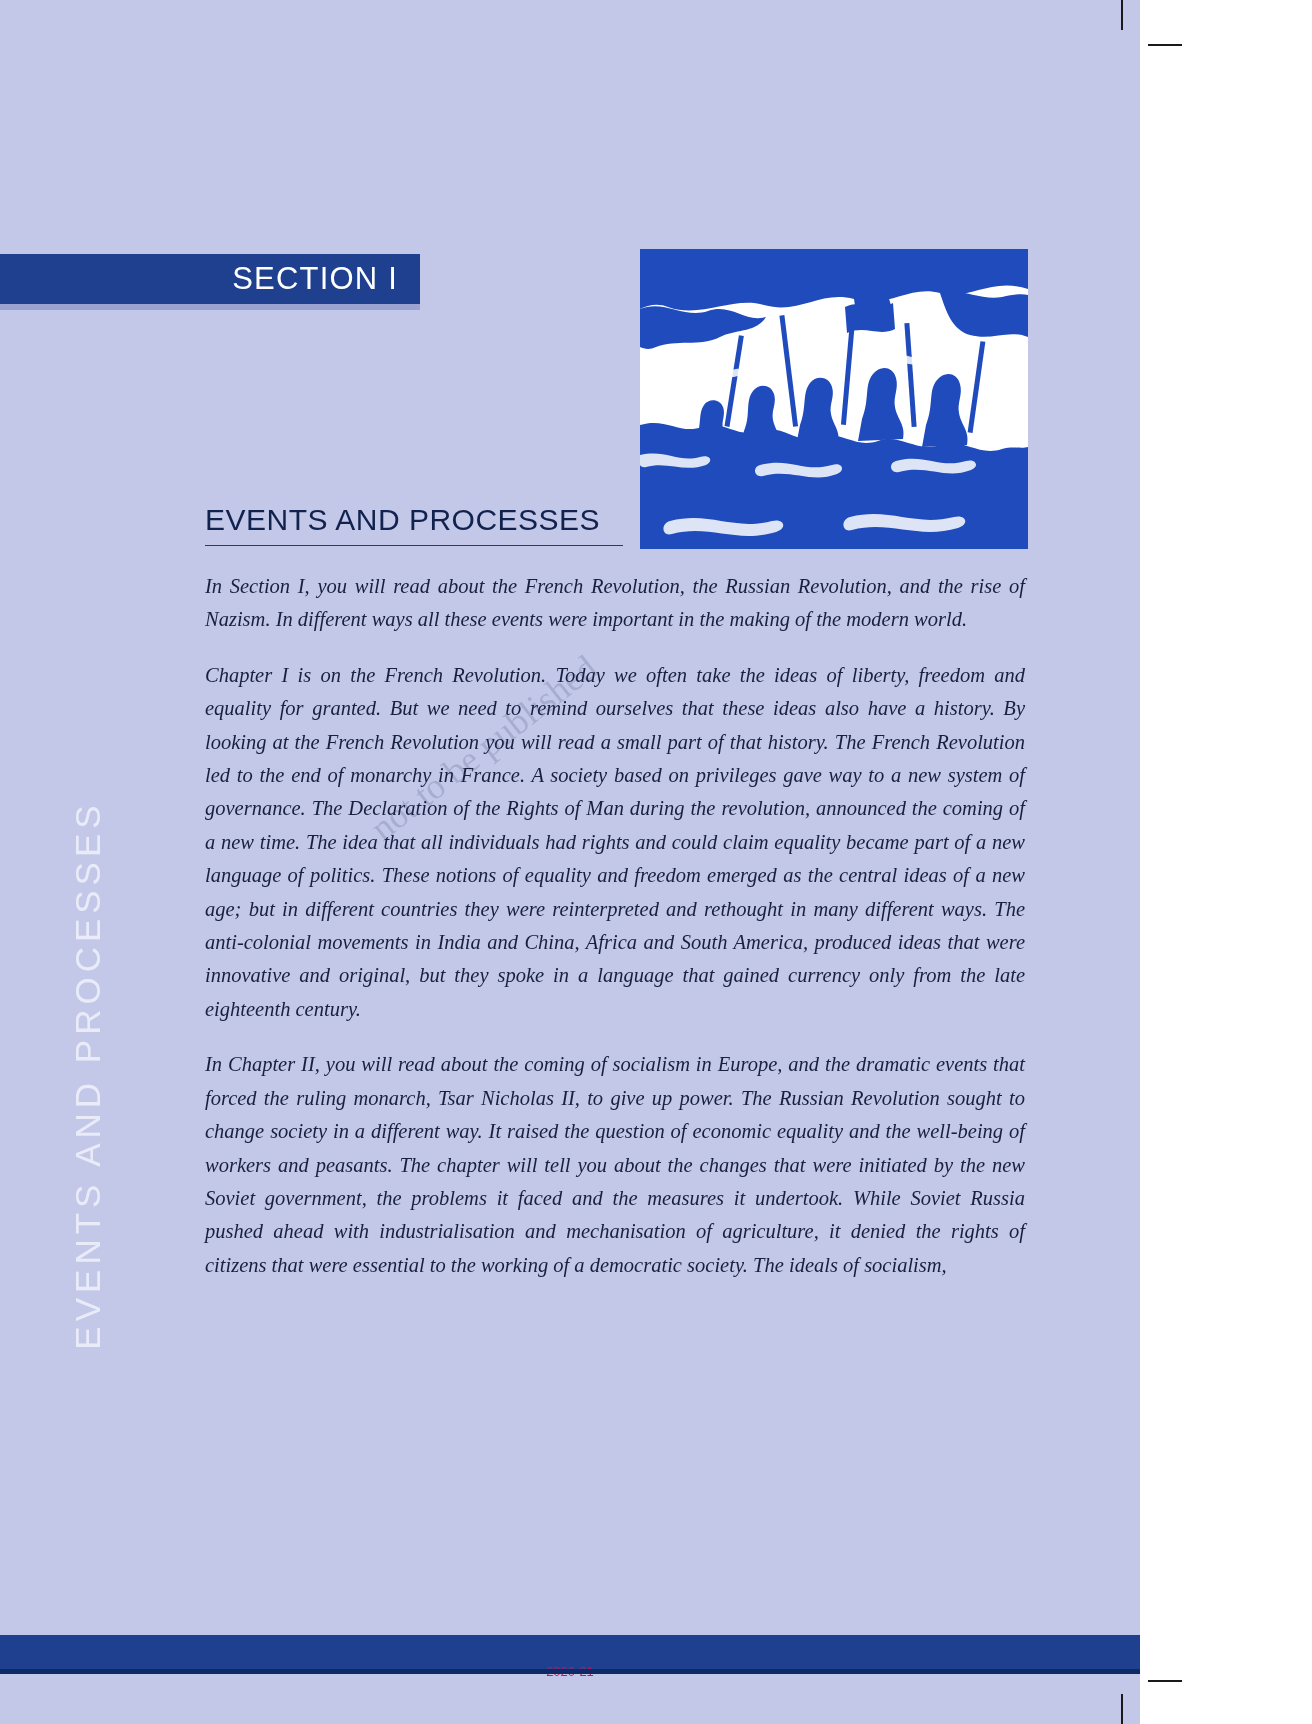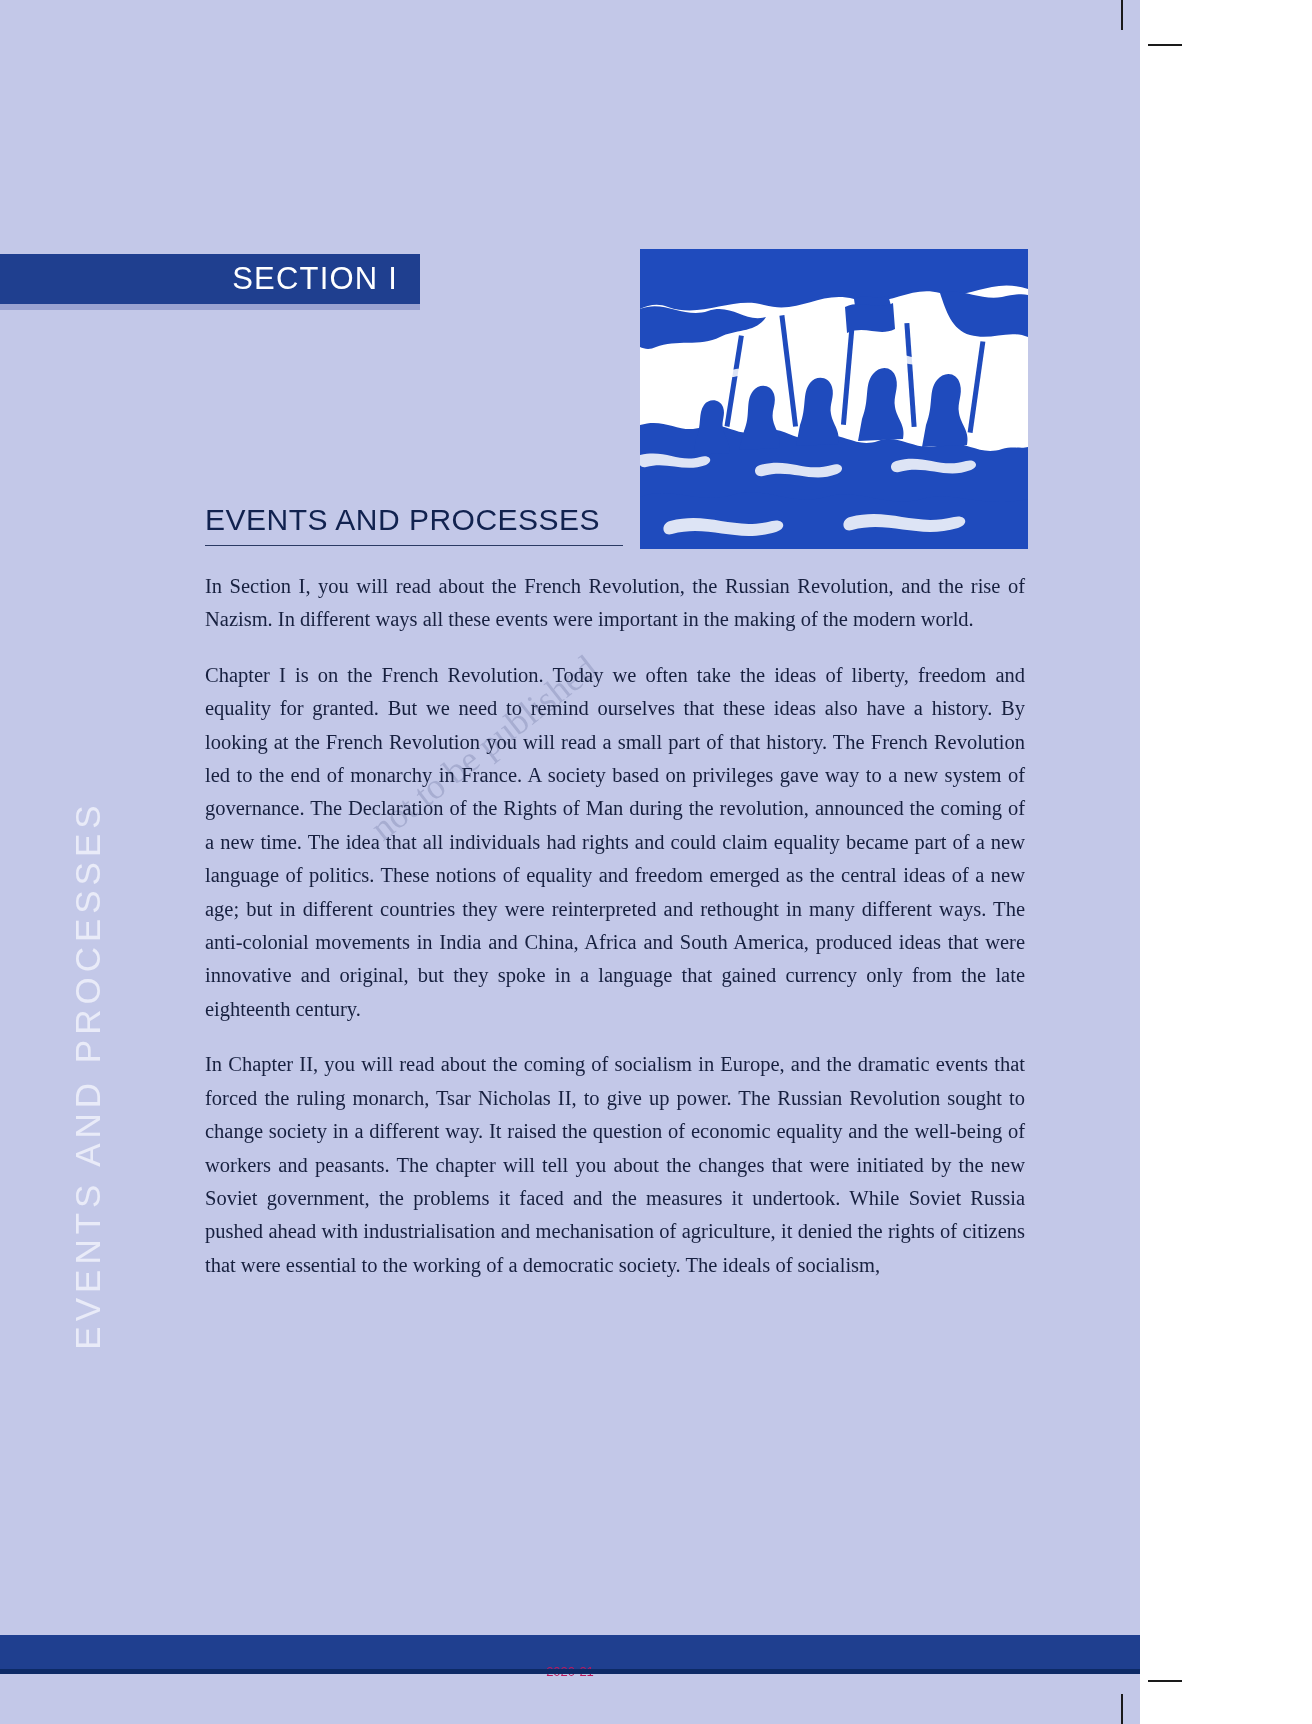--- a/index.html
+++ b/index.html
@@ -129,20 +129,21 @@
     width: 820px;
     color: #17203f;
     font-size: 20.5px;
     line-height: 33.4px;
     text-align: justify;
   }
   .body-copy p {
     margin: 0 0 22px 0;
     text-align: justify;
     text-justify: inter-word;
+    font-style: italic;
   }
   .body-copy p:last-child { margin-bottom: 8px; }
 
   
   .watermark {
     position: absolute;
     left: 430px;
     top: 640px;
     width: 420px;
     height: 380px;

